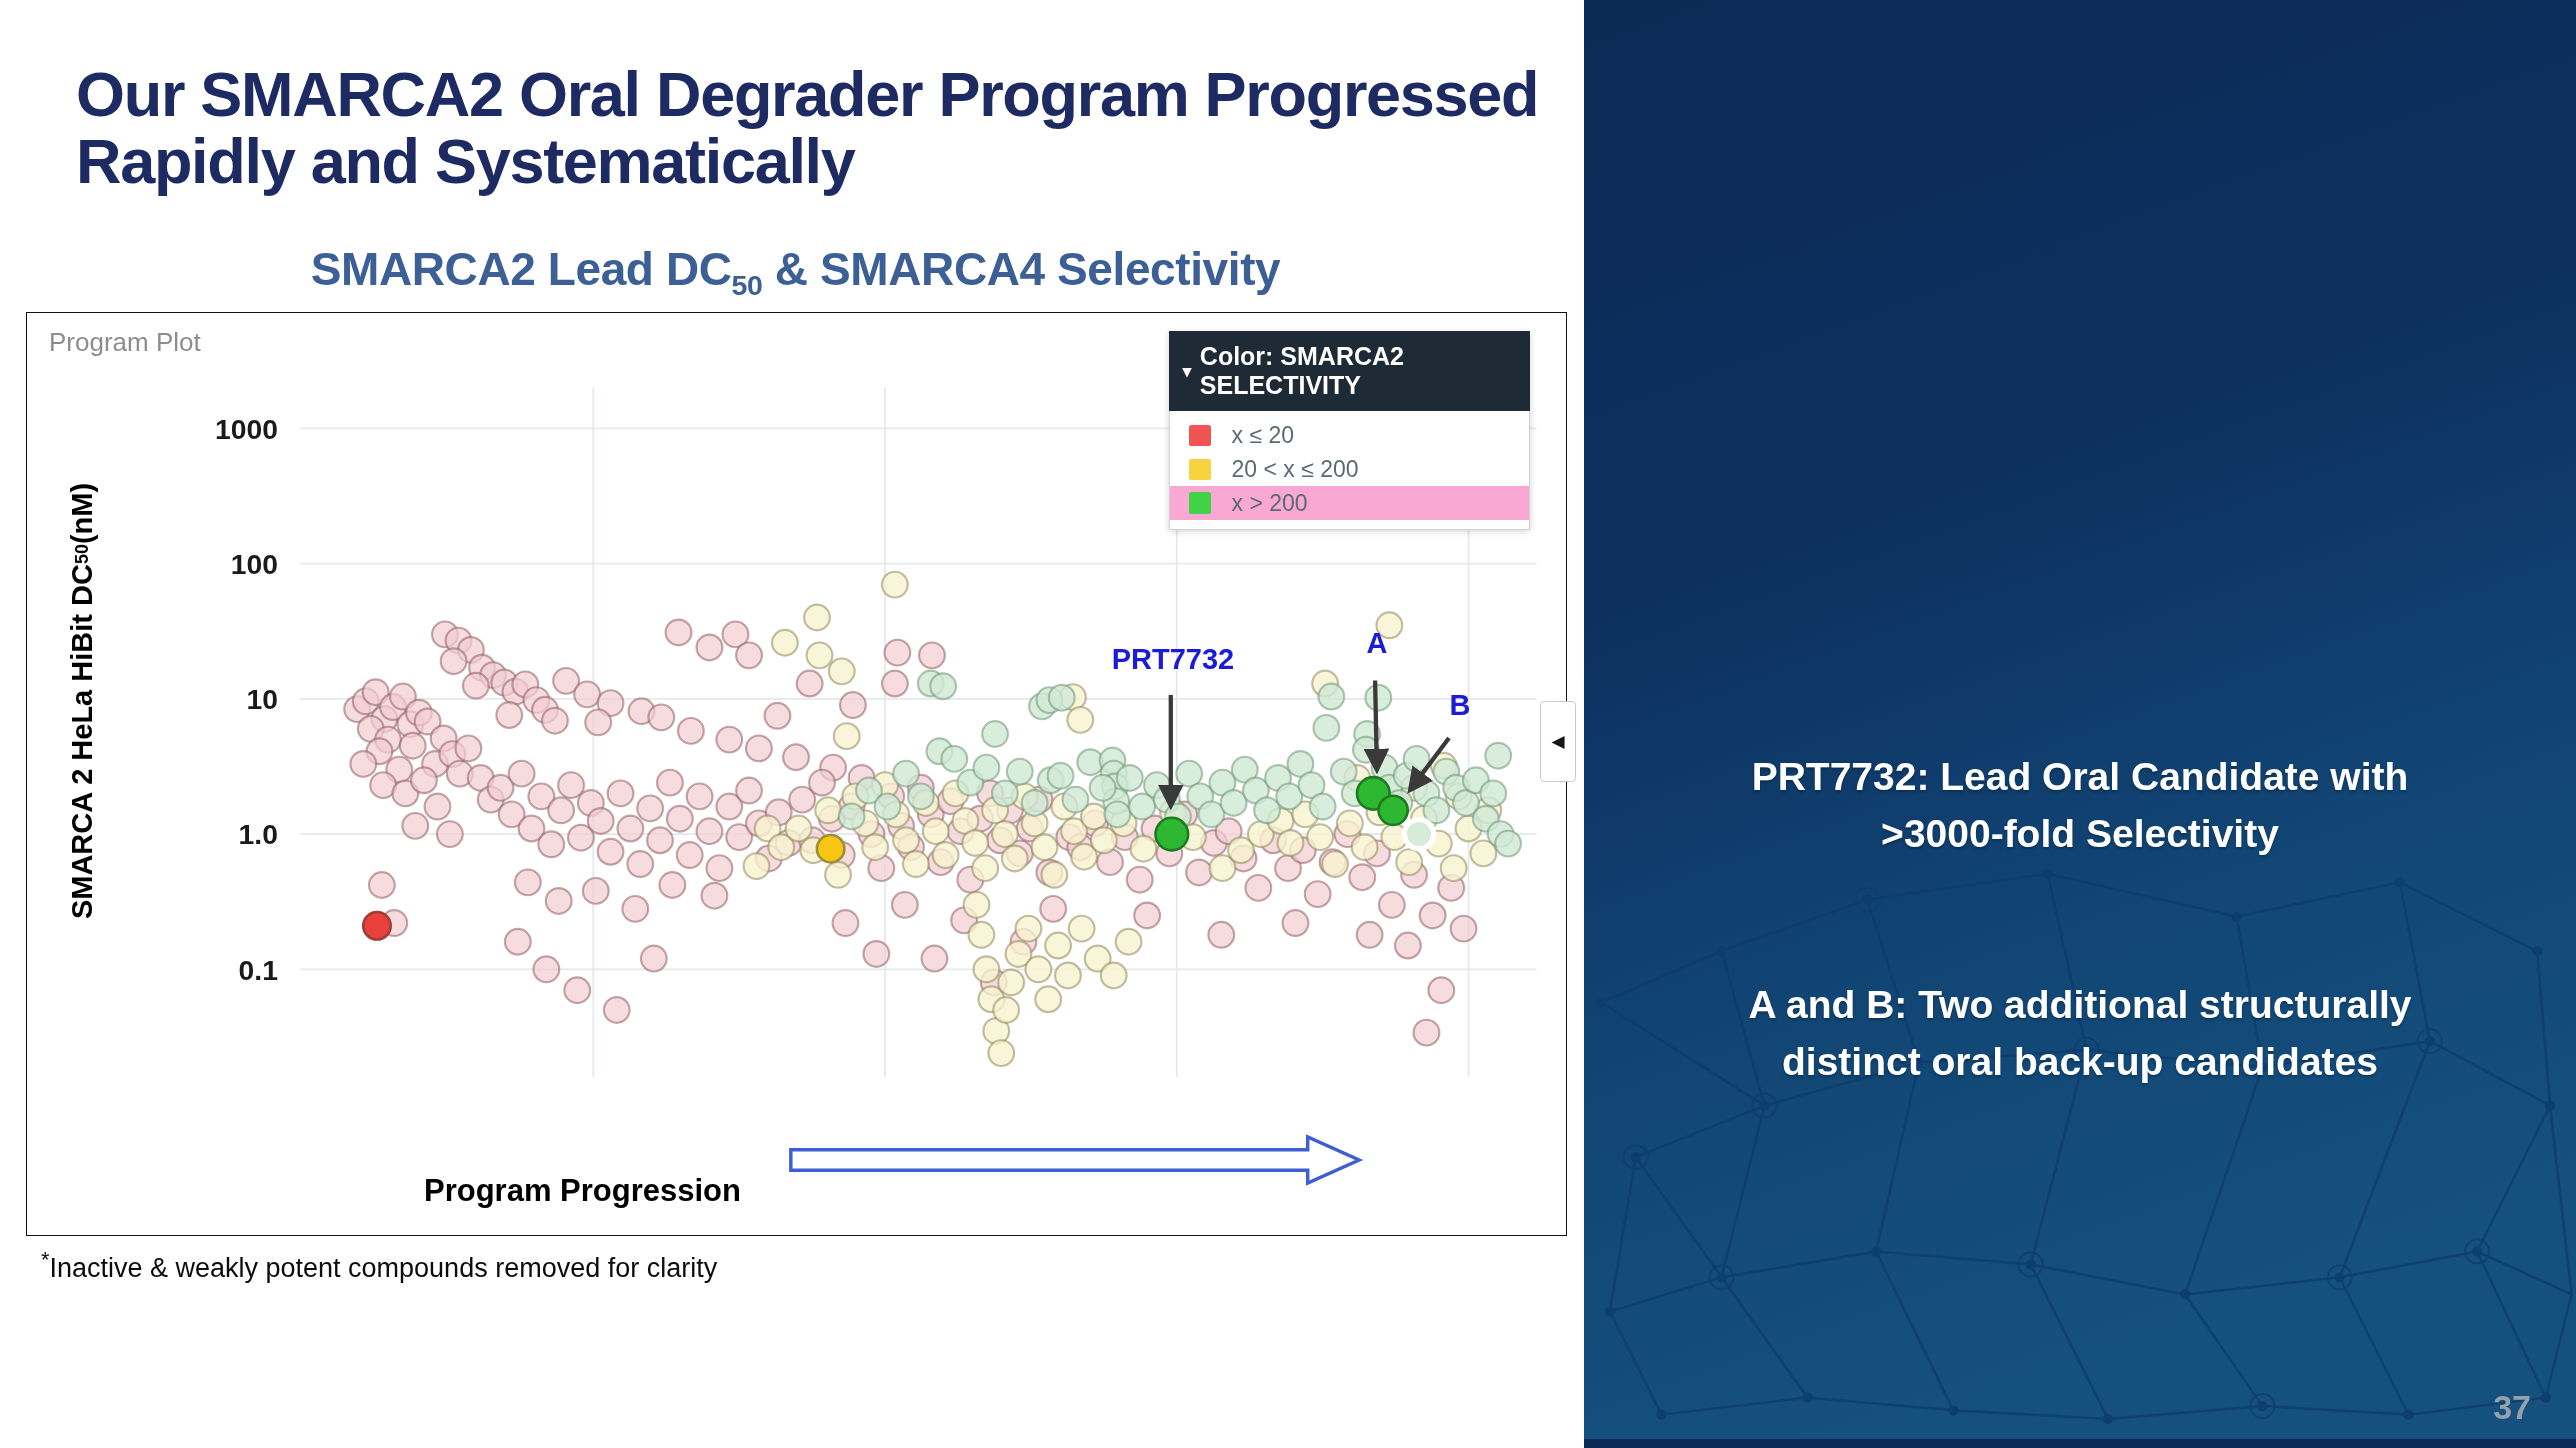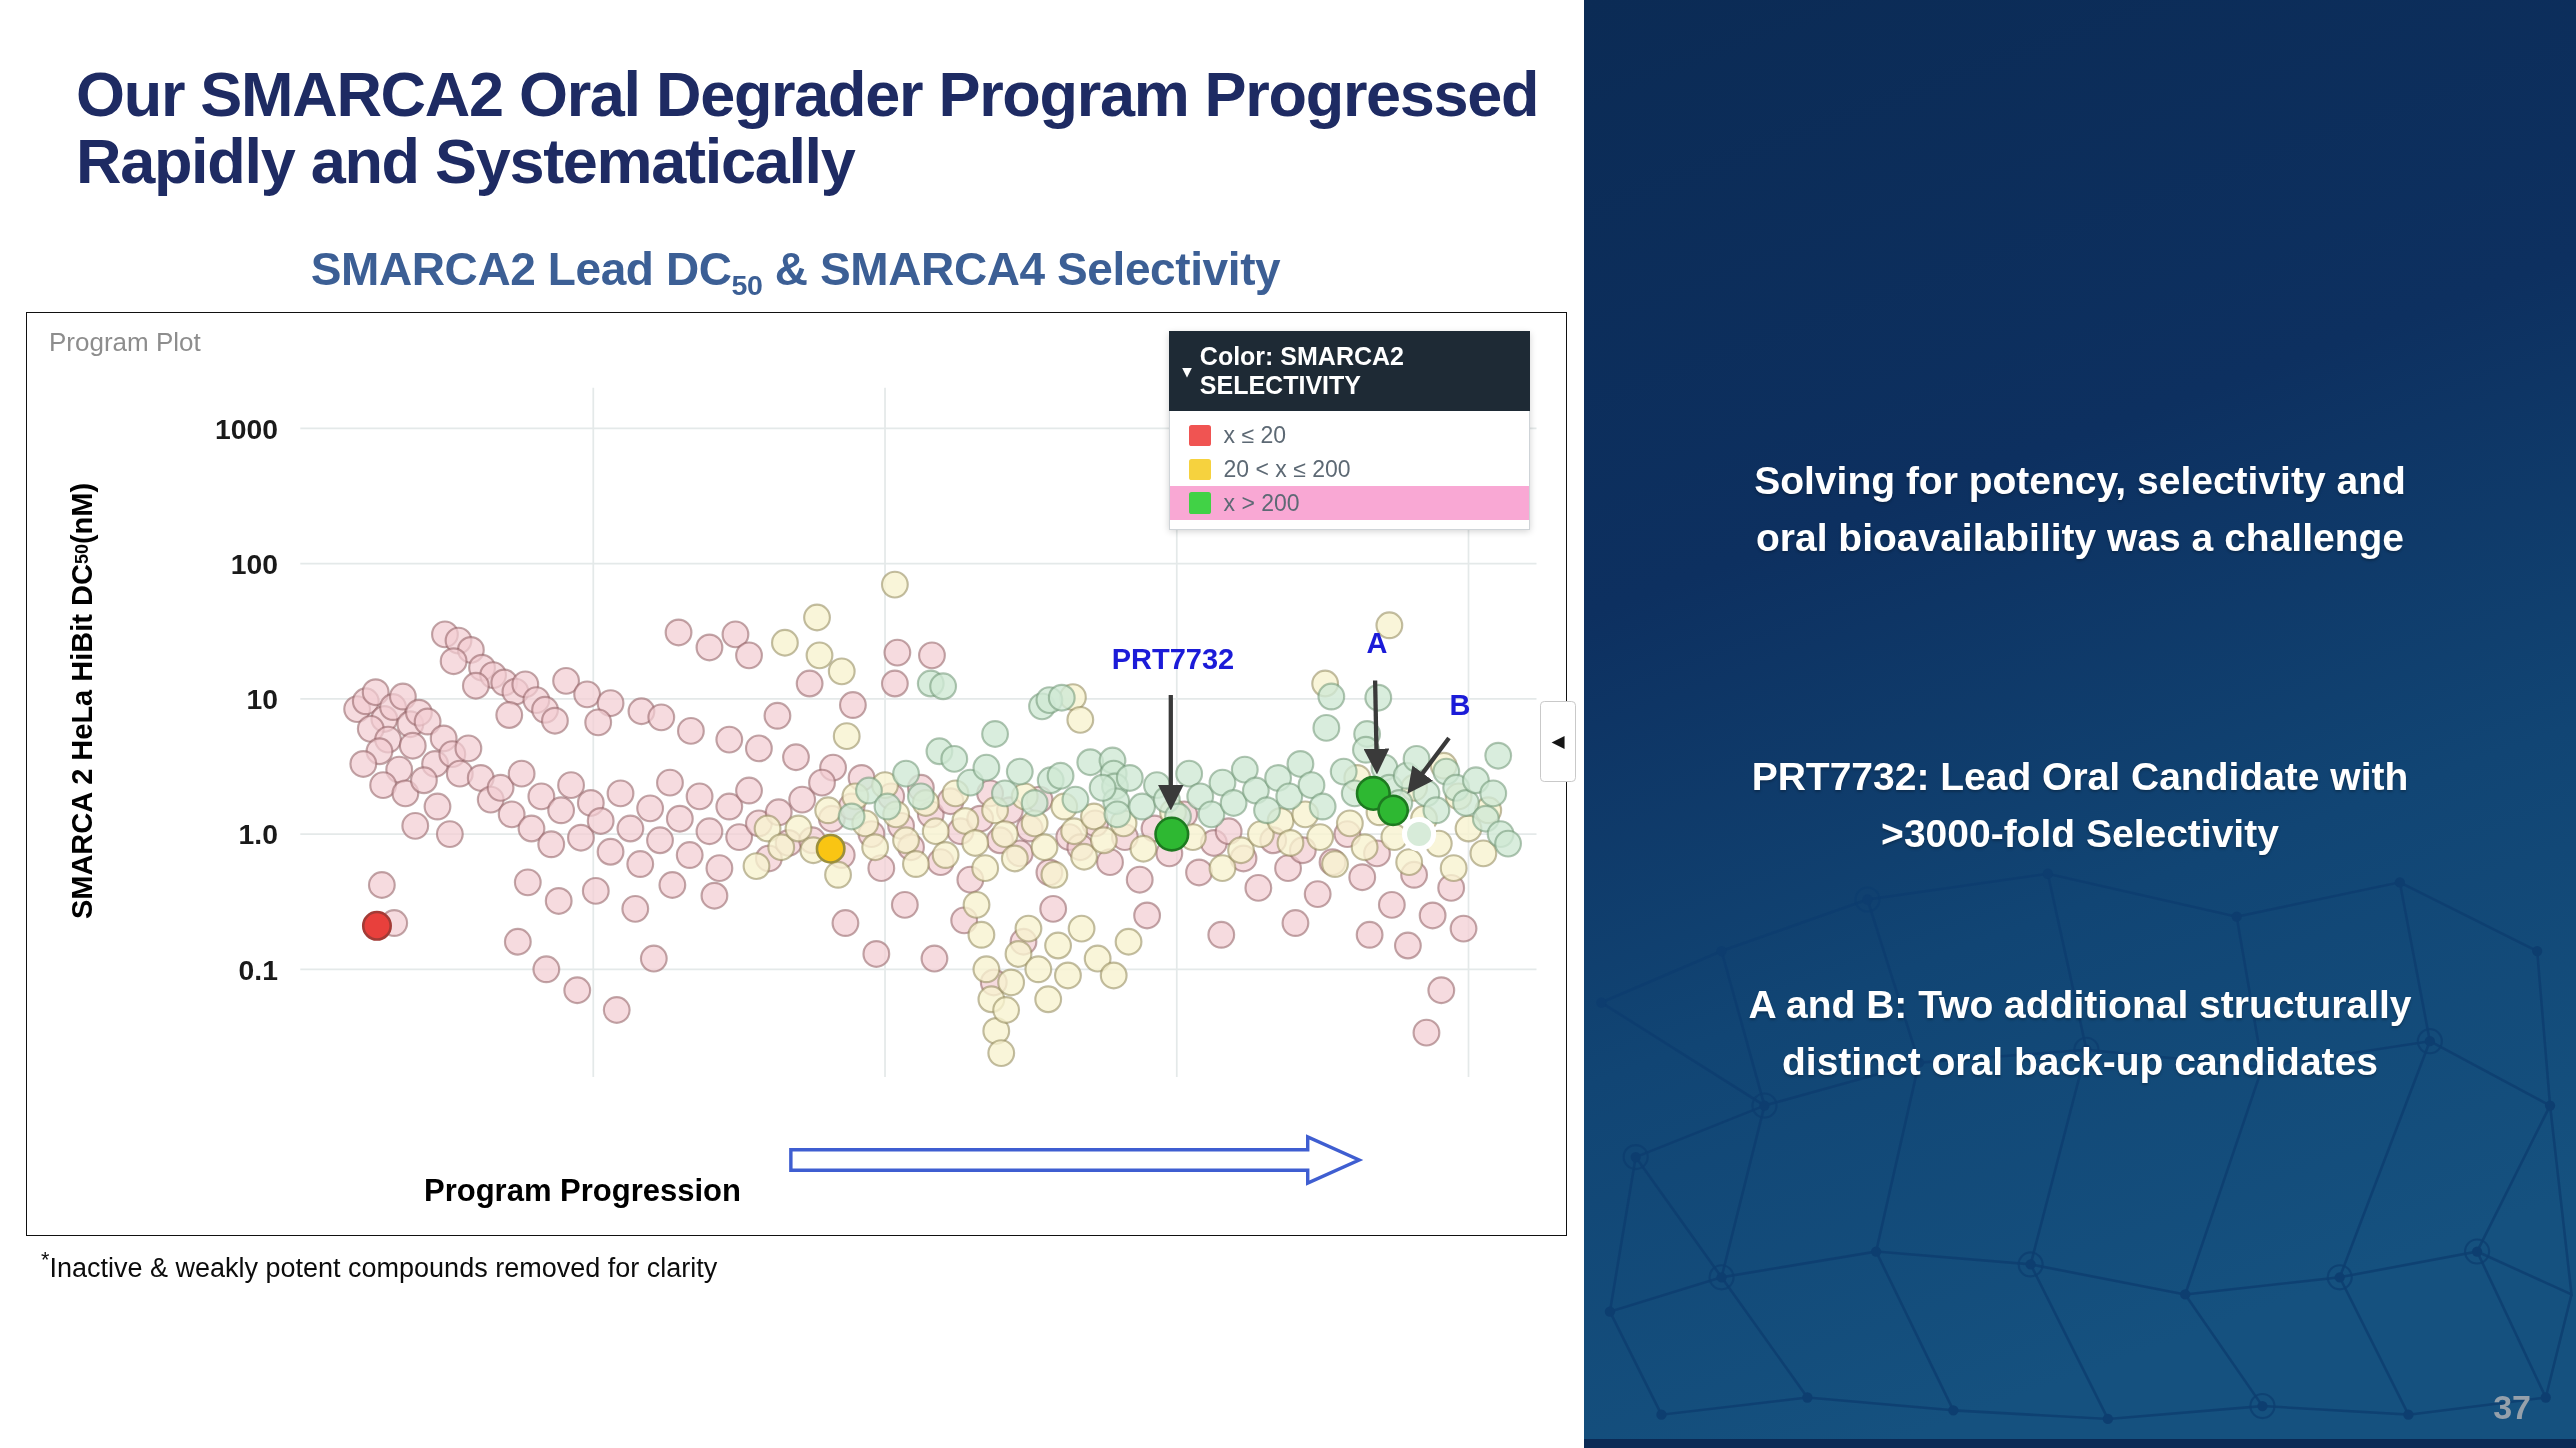--- a/index.html
+++ b/index.html
@@ -34,21 +34,21 @@
   .legend{
     position:absolute;left:1142px;top:18px;width:361px;z-index:5;
     box-shadow:0 1.7px 6.9px rgba(0,0,0,0.18);
   }
   .legend-header{
     background:#1e2a35;color:#fff;font-size:25px;font-weight:bold;
     padding:11px 13.7px;display:flex;align-items:center;gap:8.6px;
   }
   .legend-header .tri{font-size:17px;line-height:1;}
   .legend-body{background:#fff;border:0.9px solid #cfd4d8;border-top:none;padding:7.7px 0 8.6px 0;}
-  .legend-row{display:flex;align-items:center;gap:13px;padding:3.4px 8.6px 3.4px 19px;}
+  .legend-row{display:flex;align-items:center;gap:21px;padding:3.4px 8.6px 3.4px 19px;}
   .legend-row.hl{background:#f9a8d4;}
   .swatch{width:21.5px;height:21.5px;border-radius:2.6px;flex:0 0 auto;}
   .legend-row .lab{font-size:23px;color:#5d6974;}
   
   .anno{position:absolute;font-size:29px;font-weight:bold;color:#1b1bd8;text-align:center;z-index:4;}
   
   .collapse-tab{
     position:absolute;left:1513px;top:388px;width:34px;height:79px;
     background:#fff;border:0.9px solid #c9c9c9;border-radius:4.3px;
     display:flex;align-items:center;justify-content:center;
@@ -553,20 +553,19 @@
       <circle cx="160" cy="500" r="14"></circle>
         <circle cx="520" cy="485" r="14"></circle>
         <circle cx="880" cy="500" r="14"></circle>
       <circle cx="60" cy="360" r="14"></circle>
         <circle cx="790" cy="650" r="14"></circle>
         <circle cx="1040" cy="470" r="14"></circle>
         <circle cx="330" cy="60" r="14"></circle>
     </g>
   </svg>
 
-  <div class="panel-block pb1"><span>Solving for potency, selectivity and</span><br><span>oral bioavailability was a challenge</span></div>
   <div class="panel-block pb2"><span>PRT7732: Lead Oral Candidate with</span><br><span>&gt;3000-fold Selectivity</span></div>
   <div class="panel-block pb3"><span>A and B: Two additional structurally</span><br><span>distinct oral back-up candidates</span></div>
 
   <div class="page-number">37</div>
   <div class="bottom-strip"></div>
 </div>
 
 
 </body></html>

